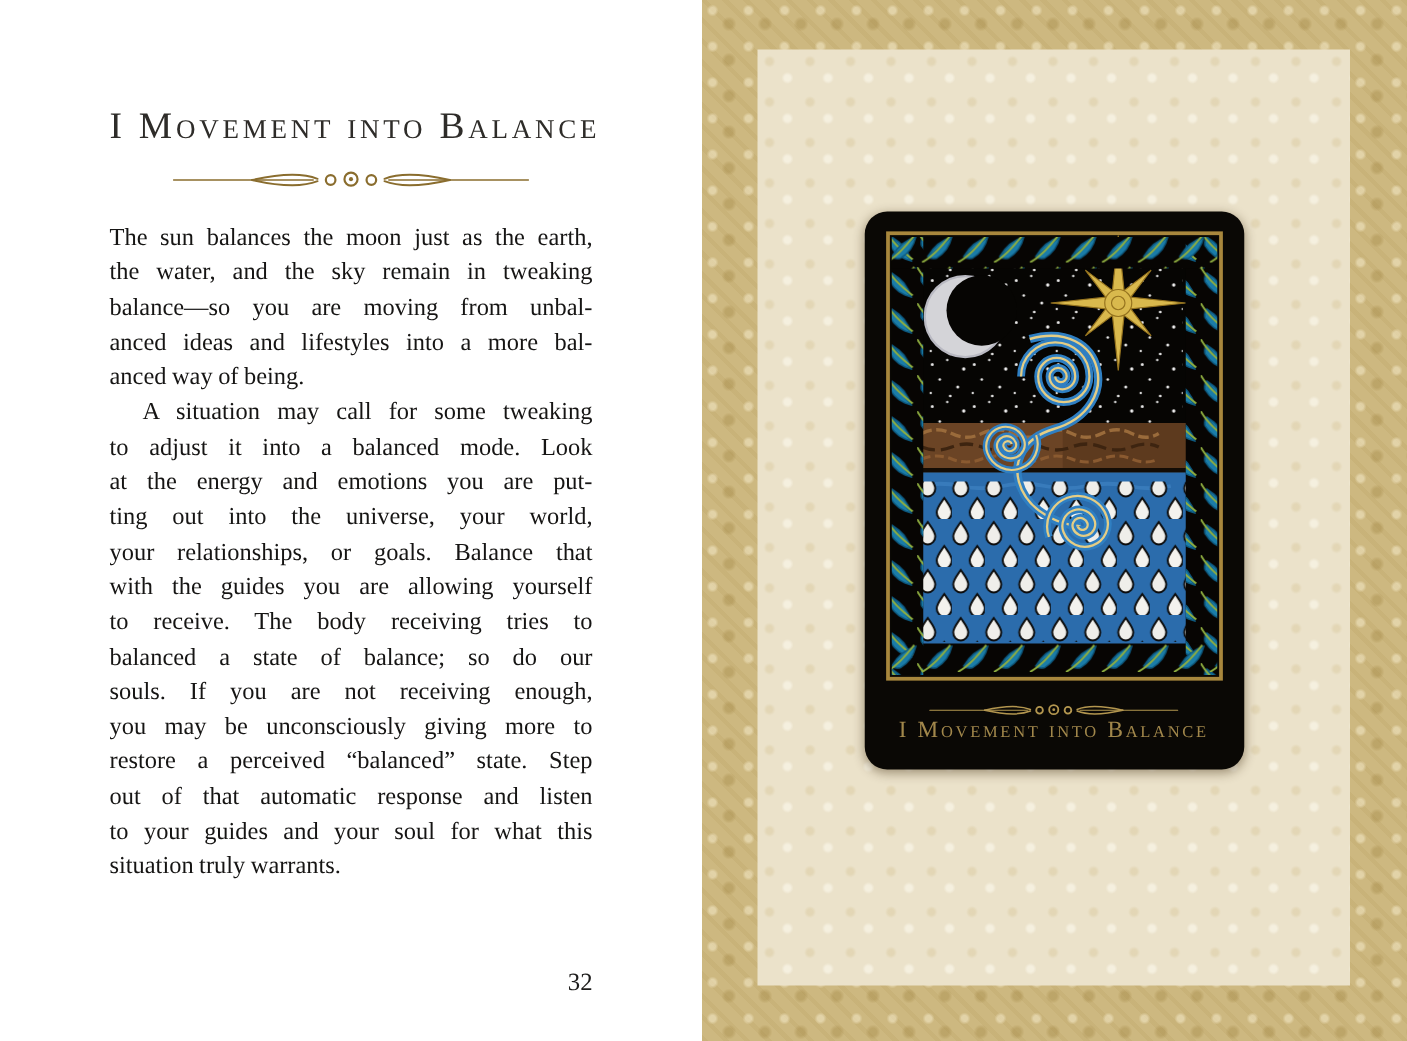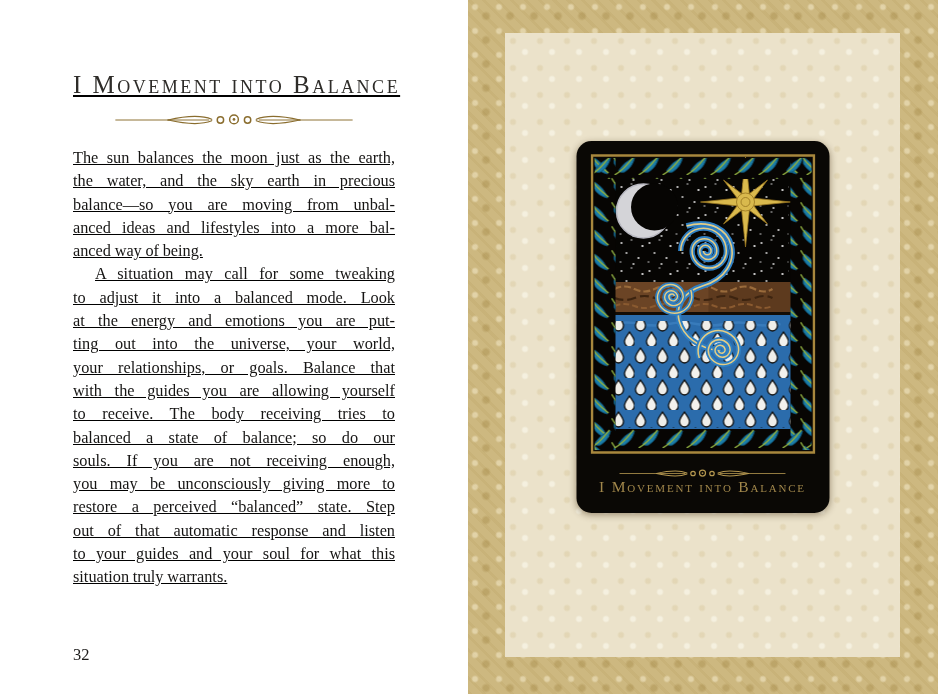--- a/index.html
+++ b/index.html
@@ -1,19 +1,19 @@
 <!DOCTYPE html>
 <html><head>
 <meta charset="utf-8">
 <style>
   * { margin:0; padding:0; box-sizing:border-box; }
   html,body { width:938px; height:694px; overflow:hidden; }
   body { font-family:"Liberation Serif", serif; background:#ffffff; }
 
-  .spread { display:flex; width:938px; height:694px;text-decoration:underline; }
+  .spread { display:flex; width:938px; height:694px; }
 
   
   .page-left {
     width:468px; height:694px; background:#ffffff; position:relative;
     padding-top:70px;
   }
   .chapter-heading {
     margin:0 40px 0 73px; width:330px;
     font-variant:small-caps; font-weight:normal;
     font-size:25px; line-height:30px; letter-spacing:2.5px;
@@ -25,21 +25,21 @@
   }
   .body-text {
     margin:18px 73px 0 73px; width:322px;
     font-size:16.3px; color:#161514; word-spacing:-0.4px;
   }
   .line { line-height:23.3px; text-align:justify; text-align-last:justify; }
   .line.last { text-align-last:left; }
   .line.indent { text-indent:22px; }
   .page-number {
     position:absolute; left:73px; width:322px; top:645px;
-    text-align:left; font-size:16.5px; color:#1d1c1b;
+    text-align:right; font-size:16.5px; color:#1d1c1b;
   }
 
   
   .page-right {
     width:470px; height:694px; position:relative;
     background-color:#cdb880;
     background-image:
       radial-gradient(circle at 7px 7px, rgba(244,233,200,0.55) 2px, rgba(244,233,200,0) 4px),
       radial-gradient(circle at 18px 16px, rgba(158,129,62,0.35) 2.5px, rgba(158,129,62,0) 5px),
       repeating-linear-gradient(45deg, rgba(168,140,70,0.12) 0 3px, rgba(0,0,0,0) 3px 10px);
@@ -88,21 +88,21 @@
         <circle cx="116" cy="8" r="3.3" stroke-width="1.5"></circle>
         <circle cx="130" cy="7.4" r="4.5" stroke-width="1.5"></circle>
         <circle cx="144" cy="8" r="3.3" stroke-width="1.5"></circle>
         <circle cx="130" cy="7.4" r="1.4" fill="currentColor" stroke="none"></circle>
       </g>
     </svg>
 
     <div class="body-text">
       <div class="para">
         <div class="line">The sun balances the moon just as the earth,</div>
-        <div class="line">the water, and the sky earth in precious</div>
+        <div class="line">the water, and the sky remain in tweaking</div>
         <div class="line">balance—so you are moving from unbal-</div>
         <div class="line">anced ideas and lifestyles into a more bal-</div>
         <div class="line last">anced way of being.</div>
       </div>
       <div class="para">
         <div class="line indent">A situation may call for some tweaking</div>
         <div class="line">to adjust it into a balanced mode. Look</div>
         <div class="line">at the energy and emotions you are put-</div>
         <div class="line">ting out into the universe, your world,</div>
         <div class="line">your relationships, or goals. Balance that</div>

